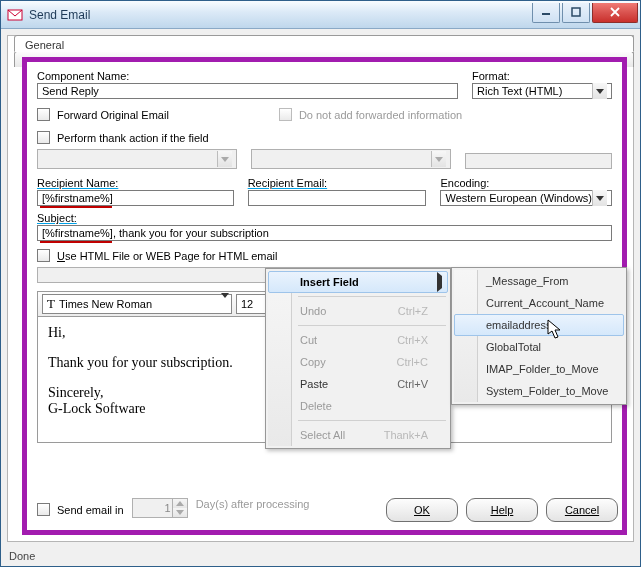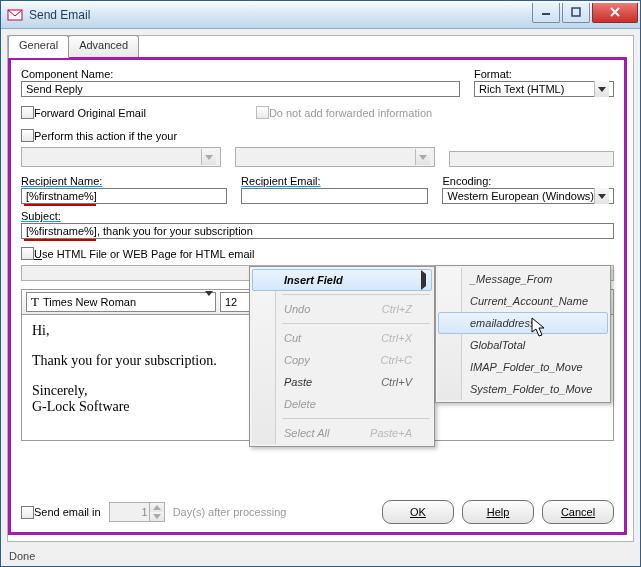--- a/index.html
+++ b/index.html
@@ -6,48 +6,48 @@
   body { margin: 0; background: #fff; }
   .window { width: 641px; height: 567px; border: 1px solid #2e5f8a; background: #f0f0f0; display: flex; flex-direction: column; position: relative; }
   .titlebar { height: 28px; background: linear-gradient(#f8fcff, #dceaf7 40%, #bfd7ec); display: flex; align-items: center; padding: 0 0 0 6px; border-bottom: 1px solid #8aa9c6; }
   .titlebar .icon { width: 16px; height: 16px; margin-right: 6px; display:inline-block; }
   .titlebar .title { color: #1e3a57; font-size: 12px; flex:1; }
   .tbtns { display:flex; height:20px; margin-top:-4px; margin-right:2px;}
   .tbtn { width: 28px; height: 20px; border:1px solid #6f8fad; border-radius:0 0 2px 2px; border-top:none; background:linear-gradient(#eaf2fb,#cfe1f3); margin-left:2px; display:flex;align-items:center;justify-content:center;}
   .tbtn.close{ width:46px; background:linear-gradient(#f07a74,#d9534f 50%,#c9302c); border-color:#8c2f2b;}
   .tbtn svg{width:12px;height:10px;}
   .client { flex:1; background:#fff; margin:6px; border:1px solid #b5b5b5; position:relative; }
-  .tabs { display:flex; height:22px; margin-top:-1px; padding-left:0;}
+  .tabs { display:flex; height:22px; margin-top:-1px; padding-left:6px;flex-direction:column;}
   .tab { padding:3px 10px 0; border:1px solid #9a9a9a; border-bottom:none; background:linear-gradient(#fdfdfd,#e8e8e8); border-radius:3px 3px 0 0; margin-right:-1px; color:#333; cursor:default;}
   .tab.active{ background:#fff; position:relative; z-index:2; border-bottom:1px solid #fff; margin-bottom:-1px;}
-  .tabpanel{ border:3px solid #a21caf; margin:0 6px 6px 0; padding:8px 10px 10px; background:#fff; position:relative; height:478px;}
+  .tabpanel{ border:5px solid #a21caf; margin:0 6px 6px 14px; padding:8px 10px 10px; background:#fff; position:relative; height:478px;}
   .row { display:flex; gap:14px; margin-bottom:4px; align-items:flex-end;}
   .col { display:flex; flex-direction:column; }
   .lbl { color:#000; margin-bottom:1px; }
   .input, .select { height:16px; border:1px solid #7a7a7a; background:#fff; padding:1px 4px; color:#000; }
   .select { display:flex; align-items:center; justify-content:space-between; }
   .select .arrow{ width:15px; height:16px; border-left:1px solid #bcbcbc; display:flex;align-items:center;justify-content:center; background:linear-gradient(#f7f7f7,#e3e3e3);}
   .select.disabled{ background:#f0f0f0; color:#888; border-color:#b0b0b0;}
-  .chk { display:flex; align-items:center; gap:0; margin:5px 0; color:#000;}
+  .chk { display:flex; align-items:center; gap:7px; margin:5px 0; color:#000;}
   .chk .box{ width:13px;height:13px;border:1px solid #7a7a7a;background:linear-gradient(#fff,#eaeaea);}
   .chk.disabled{ color:#9a9a9a;}
   .underline-accent{ text-decoration: underline; text-decoration-color:#00a2e8;}
   .toolbar { border:1px solid #9a9a9a; background:linear-gradient(#fdfdfd,#ececec); height:26px; display:flex; align-items:center; padding:0 4px; gap:4px; margin-top:8px;}
   .fontsel{ height:20px; border:1px solid #888; background:#fff; display:flex; align-items:center; padding:0 2px 0 4px; gap:4px;}
   .editor { border:1px solid #9a9a9a; border-top:none; height:126px; padding:8px 10px; font-family:"Times New Roman",serif; font-size:14px; overflow:auto; background:#fff;}
   .editor p{ margin:0 0 14px 0; font-family:"Times New Roman",serif; font-size:14px;}
-  .footer { position:absolute; left:10px; right:10px; bottom:8px; display:flex; align-items:center; gap:8px;}
+  .footer { position:absolute; left:10px; right:4px; bottom:8px; display:flex; align-items:flex-start; gap:8px;}
   .btn { min-width:72px; height:24px; border:1px solid #707070; background:linear-gradient(#fdfdfd,#e4e4e4); border-radius:9px; display:flex;align-items:center;justify-content:center; padding:0 10px;text-decoration:underline;}
   .btn .ul{ text-decoration:underline; }
   .spin { width:56px; height:20px; border:1px solid #b0b0b0; background:#f0f0f0; color:#888; display:flex; align-items:center; justify-content:flex-end; padding-right:16px; position:relative;}
   .spin .sbtns{position:absolute;right:0;top:0;bottom:0;width:15px;border-left:1px solid #b0b0b0;display:flex;flex-direction:column;}
   .spin .sb{flex:1;display:flex;align-items:center;justify-content:center;background:linear-gradient(#f5f5f5,#e6e6e6);}
   .status{ height:18px; padding:2px 8px; color:#444; background:#f0f0f0;}
   
-  .ctxmenu{ position:absolute; border:1px solid #979797; background:#f1f1f1; box-shadow:2px 2px 4px rgba(0,0,0,.25); padding:2px; z-index:50;font-style:italic;}
+  .ctxmenu{ position:absolute; border:1px solid #979797; background:#f1f1f1; box-shadow:2px 2px 4px rgba(0,0,0,.25); padding:2px; z-index:50;}
   .ctxmenu .gutter{ position:absolute; left:2px; top:2px; bottom:2px; width:24px; background:linear-gradient(#f6f6f6,#e9e9e9); border-right:1px solid #d0d0d0;}
   .mi{ position:relative; height:22px; display:flex; align-items:center; padding:0 24px 0 32px; color:#333; white-space:nowrap;}
   .mi.bold{ font-weight:600; color:#000;}
   .mi.disabled{ color:#9a9a9a;}
   .mi .sc{ position:absolute; right:20px; color:#666;text-align:center;}
   .mi.disabled .sc{ color:#b8b8b8;}
   .mi .sub{ position:absolute; right:6px; font-size:9px;}
   .sep{ height:1px; background:#d0d0d0; margin:3px 2px 3px 30px;}
   .submenu{ left:100%; top:-3px; }
   .mi.hover{ background:linear-gradient(#eaf3fd,#d5e8fb); border:1px solid #9ec4ea; border-radius:2px; padding-left:31px; padding-right:23px;}
@@ -116,21 +116,21 @@
             <span>Forward Original Email</span>
         </label>
         <label class="chk disabled" style="margin-left:96px">
           <span class="box" style="border-color:#bcbcbc"></span>
             <span>Do not add forwarded information</span>
         </label>
       </div>
 
       <label class="chk">
         <span class="box"></span>
-          <span>Perform this action if the your</span>
+          <span>Perform thank action if the field</span>
       </label>
 
       <div class="row" style="margin-top:2px">
         <div class="select disabled" style="width:200px;height:20px">
             <span></span>
             <span class="arrow">
               <span class="dtri" style="border-top-color:#aaa"></span>
             </span>
           </div>
         <div class="select disabled" style="width:200px;height:20px">
@@ -252,21 +252,21 @@
         <div class="mi">
             <span>Paste</span>
             <span class="sc">Ctrl+V</span>
           </div>
         <div class="mi disabled">
             <span>Delete</span>
           </div>
         <div class="sep"></div>
         <div class="mi disabled">
             <span>Select All</span>
-            <span class="sc">Paste+A</span>
+            <span class="sc">Thank+A</span>
           </div>
 
         <div class="ctxmenu submenu" style="position:absolute; width:176px; left:185px; top:-2px;">
           <div class="gutter"></div>
           <div class="mi">
               <span>_Message_From</span>
             </div>
           <div class="mi">
               <span>Current_Account_Name</span>
             </div>

